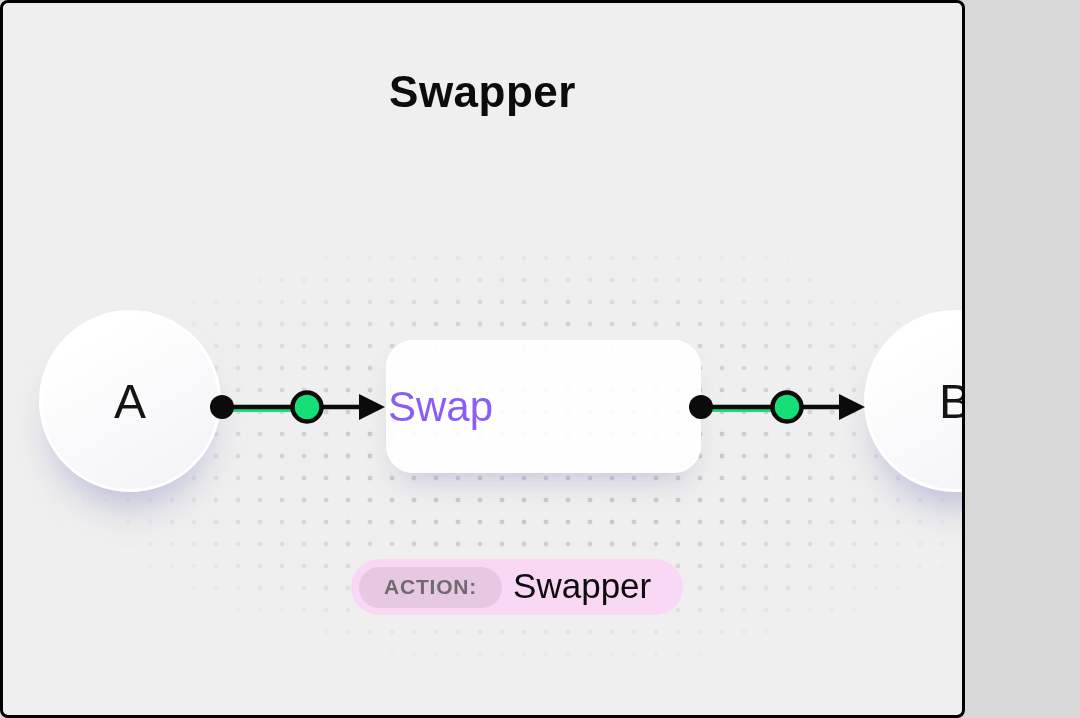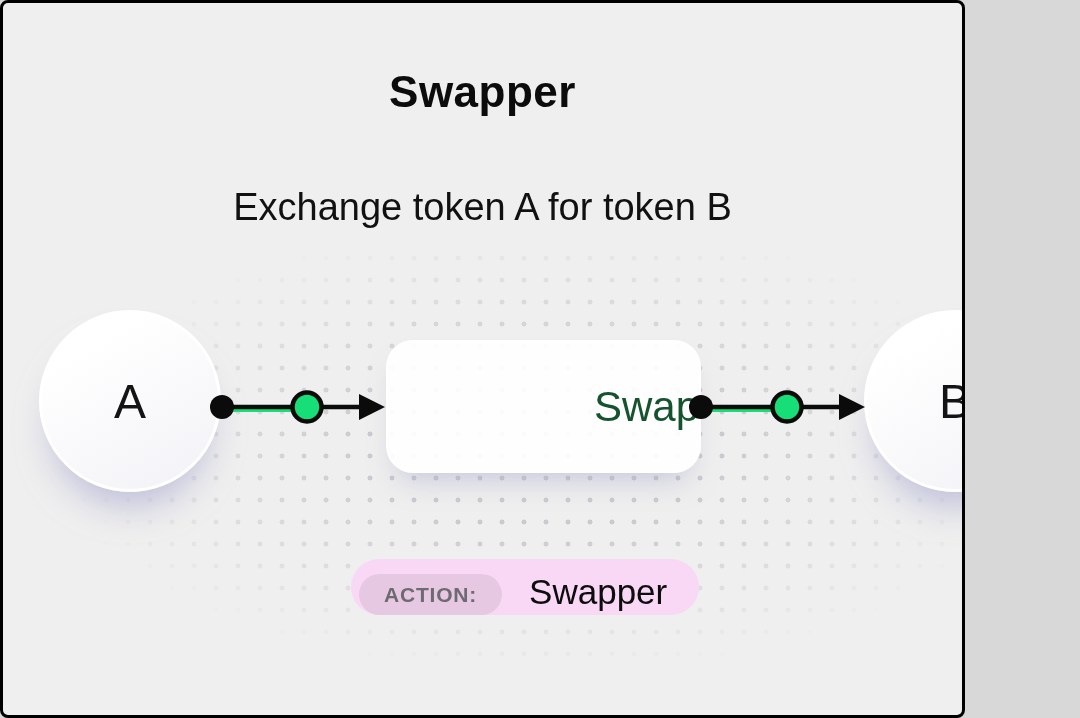--- a/index.html
+++ b/index.html
@@ -66,35 +66,35 @@
   .node-a { left: 36px;  top: 307px; }
   .node-b { left: 861px; top: 307px; }
 
   .swap-box {
     position: absolute;
     left: 383px; top: 337px; width: 315px; height: 133px;
     background: rgba(255, 255, 255, .92);
     border: 2px solid rgba(255, 255, 255, .95);
     border-radius: 27px;
     box-shadow: 0 18px 28px -12px rgba(160, 160, 200, .5);
-    display: flex; align-items: center; justify-content: flex-end;
-    font-size: 42px; font-weight: 400; color: #14532d;
+    display: flex; align-items: center; justify-content: flex-start;
+    font-size: 42px; font-weight: 400; color: #8b5cf6;
   }
 
   .connectors {
     position: absolute;
     left: 0; top: 0; width: 1080px; height: 718px;
     pointer-events: none;
   }
 
   .action-pill {
     position: absolute;
     left: 348px; top: 556px; height: 56px;
-    display: inline-flex; align-items: flex-end;
-    gap: 27px;
+    display: inline-flex; align-items: center;
+    gap: 11px;
     padding: 0 32px 0 8px;
     background: #f8d8f5;
     border-radius: 28px;
   }
   .action-label {
     display: inline-flex; align-items: center; justify-content: center;
     height: 41px;
     padding: 0 25px;
     background: #e7c8e2;
     border-radius: 21px;
@@ -122,21 +122,20 @@
       <circle cx="50" cy="50" r="50" fill="#00ef8b"></circle>
       <line x1="44" y1="58" x2="57" y2="41" stroke="#ffffff" stroke-width="14"></line>
       <circle cx="39" cy="62" r="14.5" fill="none" stroke="#ffffff" stroke-width="13"></circle>
       <rect x="49" y="22" width="39" height="19" fill="#ffffff"></rect>
       <rect x="62" y="41" width="14" height="12" fill="#ffffff"></rect>
       <rect x="49" y="41" width="13" height="12" fill="#00ef8b"></rect>
     </svg>
   </div>
 
   <div class="title">Swapper</div>
-  <div class="subtitle">Exchange token A for token B</div>
 
   <div class="circle-node node-a">
     <span>A</span>
   </div>
 
   <div class="swap-box">
     <span>Swap</span>
   </div>
 
   <div class="circle-node node-b">

